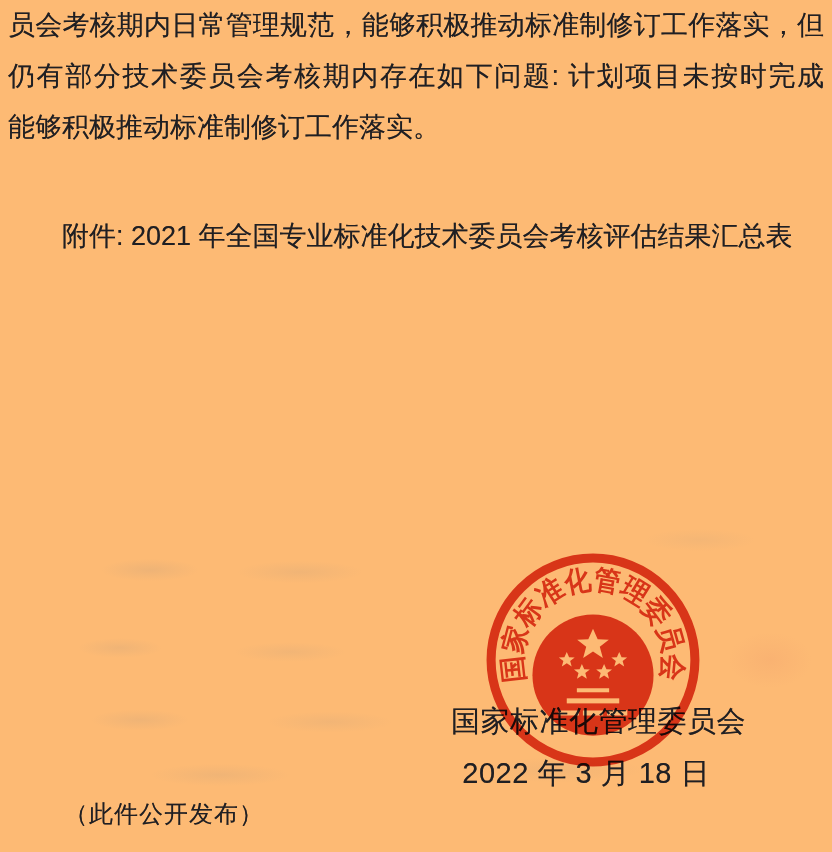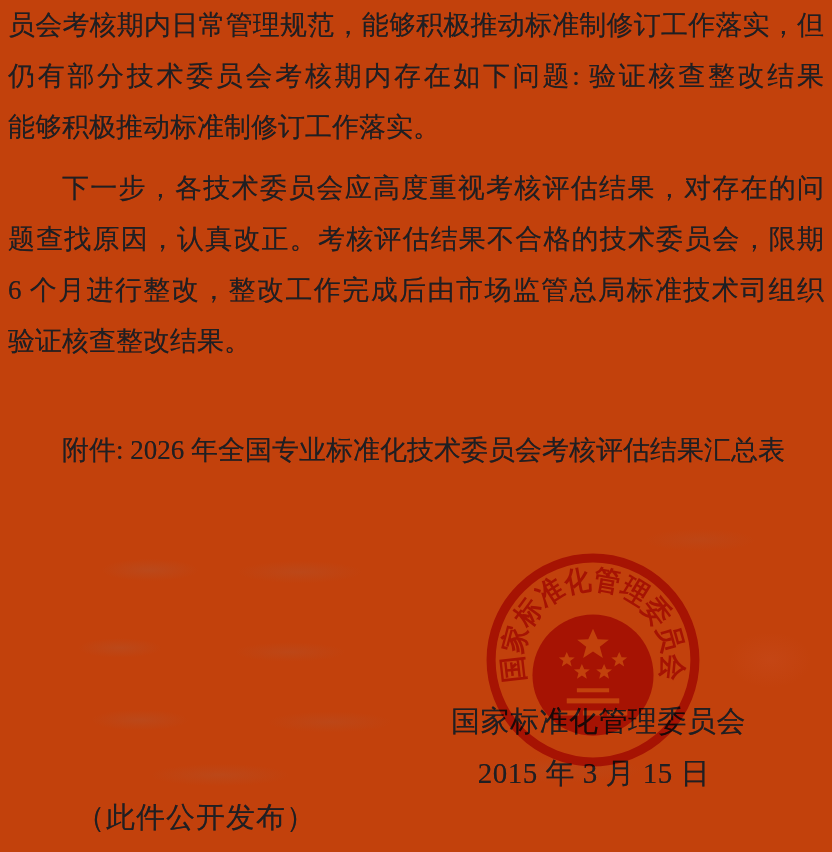--- a/index.html
+++ b/index.html
@@ -1,22 +1,22 @@
 <!DOCTYPE html>
 <html><head>
 <meta charset="utf-8">
 <style>
   html,body{margin:0;padding:0;background:#e8e8e8;}
   .page{
     position:relative;
     width:832px;height:852px;
     margin:0 auto;
-    background:#c2410c;
+    background:#fdba74;
     overflow:hidden;
-    font-family:Liberation Serif, serif;
+    font-family:Liberation Sans, sans-serif;
     color:#1f1f23;
   }
   
   .ghosts{
     position:absolute;inset:0;z-index:0;pointer-events:none;
     background-image:
       radial-gradient(70px 16px at 150px 570px, rgba(130,130,135,.12), transparent 70%),
       radial-gradient(90px 16px at 300px 572px, rgba(130,130,135,.10), transparent 70%),
       radial-gradient(60px 14px at 120px 648px, rgba(130,130,135,.11), transparent 70%),
       radial-gradient(80px 14px at 290px 652px, rgba(130,130,135,.09), transparent 70%),
@@ -40,52 +40,46 @@
   .fill{text-align:justify;text-align-last:justify;}
   .indent{text-indent:54px;}
   .para2{margin-top:10px;}
   .attachment{margin-top:58px;}
   .sig, .date, .footer-note{
     position:absolute;z-index:1;
     text-shadow:0 0 .5px rgba(20,20,25,.55);
   }
   .sig{top:702px;right:86px;font-size:29px;letter-spacing:.5px;}
   .date{top:754px;right:122px;font-size:29px;letter-spacing:.5px;}
-  .footer-note{top:798px;left:76px;font-size:29px;letter-spacing:1px;}
+  .footer-note{top:798px;left:64px;font-size:24px;letter-spacing:1px;}
   .seal{
     position:absolute;z-index:2;
     left:482px;top:549px;width:222px;height:222px;
     mix-blend-mode:multiply;
     opacity:.93;
     pointer-events:none;
   }
 </style>
 </head>
 <body>
 
 <div class="page">
   <div class="ghosts"></div>
 
   <div class="body-text">
     <div>
       <div class="line fill">员会考核期内日常管理规范，能够积极推动标准制修订工作落实，但</div>
-      <div class="line fill">仍有部分技术委员会考核期内存在如下问题: 验证核查整改结果</div>
+      <div class="line fill">仍有部分技术委员会考核期内存在如下问题: 计划项目未按时完成</div>
       <div class="line">能够积极推动标准制修订工作落实。</div>
     </div>
-    <div class="para2">
-      <div class="line fill indent">下一步，各技术委员会应高度重视考核评估结果，对存在的问</div>
-      <div class="line fill">题查找原因，认真改正。考核评估结果不合格的技术委员会，限期</div>
-      <div class="line fill">6 个月进行整改，整改工作完成后由市场监管总局标准技术司组织</div>
-      <div class="line">验证核查整改结果。</div>
-    </div>
-    <div class="line indent attachment">附件: 2026 年全国专业标准化技术委员会考核评估结果汇总表</div>
+    <div class="line indent attachment">附件: 2021 年全国专业标准化技术委员会考核评估结果汇总表</div>
   </div>
 
   <div class="sig">国家标准化管理委员会</div>
-  <div class="date">2015 年 3 月 15 日</div>
+  <div class="date">2022 年 3 月 18 日</div>
   <div class="footer-note">（此件公开发布）</div>
 
   <svg class="seal" viewBox="0 0 220 220" aria-hidden="true">
     <defs>
       <path id="arcPath" d="M 43.1 130.5 A 70 70 0 1 1 176.9 130.5" fill="none"></path>
       <polygon id="star5" points="0,-10 2.9,-3.5 9.8,-3.2 4.2,1.2 6.1,8.1 0,4.1 -6.1,8.1 -4.2,1.2 -9.8,-3.2 -2.9,-3.5"></polygon>
     </defs>
     <circle cx="110" cy="110" r="101" fill="none" stroke-width="9" stroke="#d83a24"></circle>
     <text font-size="28" font-weight="bold" fill="#d83a24">
       <textPath href="#arcPath" startOffset="0" textLength="260" lengthAdjust="spacingAndGlyphs">国家标准化管理委员会</textPath>

